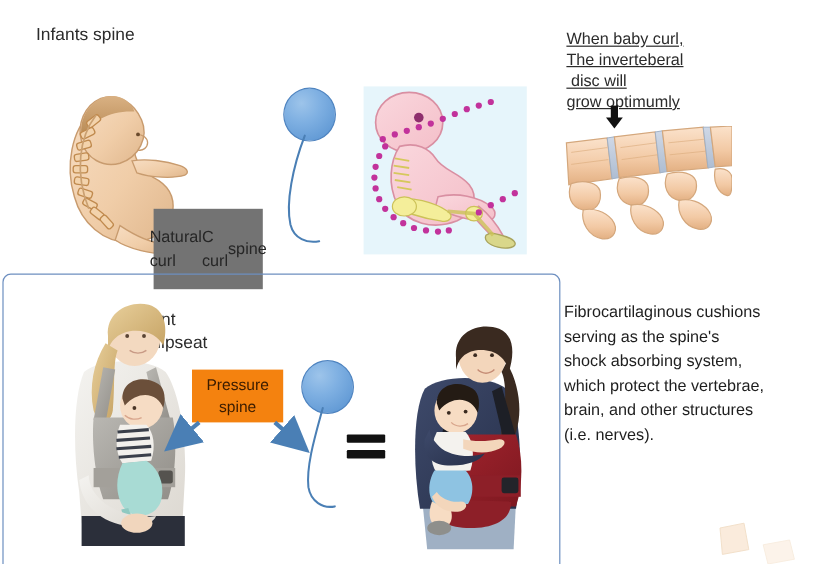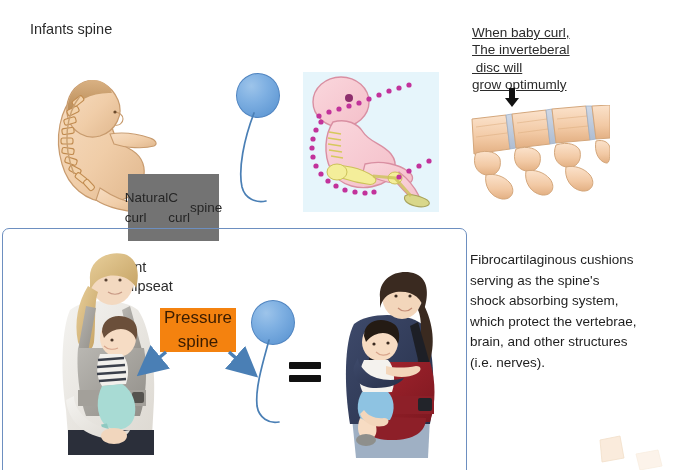--- a/index.html
+++ b/index.html
@@ -19,21 +19,21 @@
   
   .greenbox{position:absolute;left:128px;top:137px;width:91px;height:67px;
             background:#737373;display:flex;
             align-items:center;justify-content:center;margin-top:37px;}
   .greenbox span{font-size:13.5px;line-height:1.45;color:#262626;}
 
   
   .orangebox{position:absolute;left:160px;top:308px;width:76px;height:44px;
              background:#f4820f;display:flex;flex-direction:column;
              align-items:center;justify-content:center;}
-  .orangebox span{font-size:17px;line-height:1.4;color:#3a1c00;}
+  .orangebox span{font-size:13px;line-height:1.4;color:#3a1c00;}
 
   
   .balloon{position:absolute;}
   .balloon .bulb{position:absolute;left:0;top:0;width:42px;height:43px;border-radius:50%;
     background:radial-gradient(circle at 34% 28%, #9dc4ea 0%, #7fb0e2 38%, #5590cf 100%);
     border:1px solid #4f84c0;}
   .balloon svg{position:absolute;left:-4px;top:40px;overflow:visible;}
 
   
   .equals{position:absolute;left:289px;top:362px;width:32px;}

